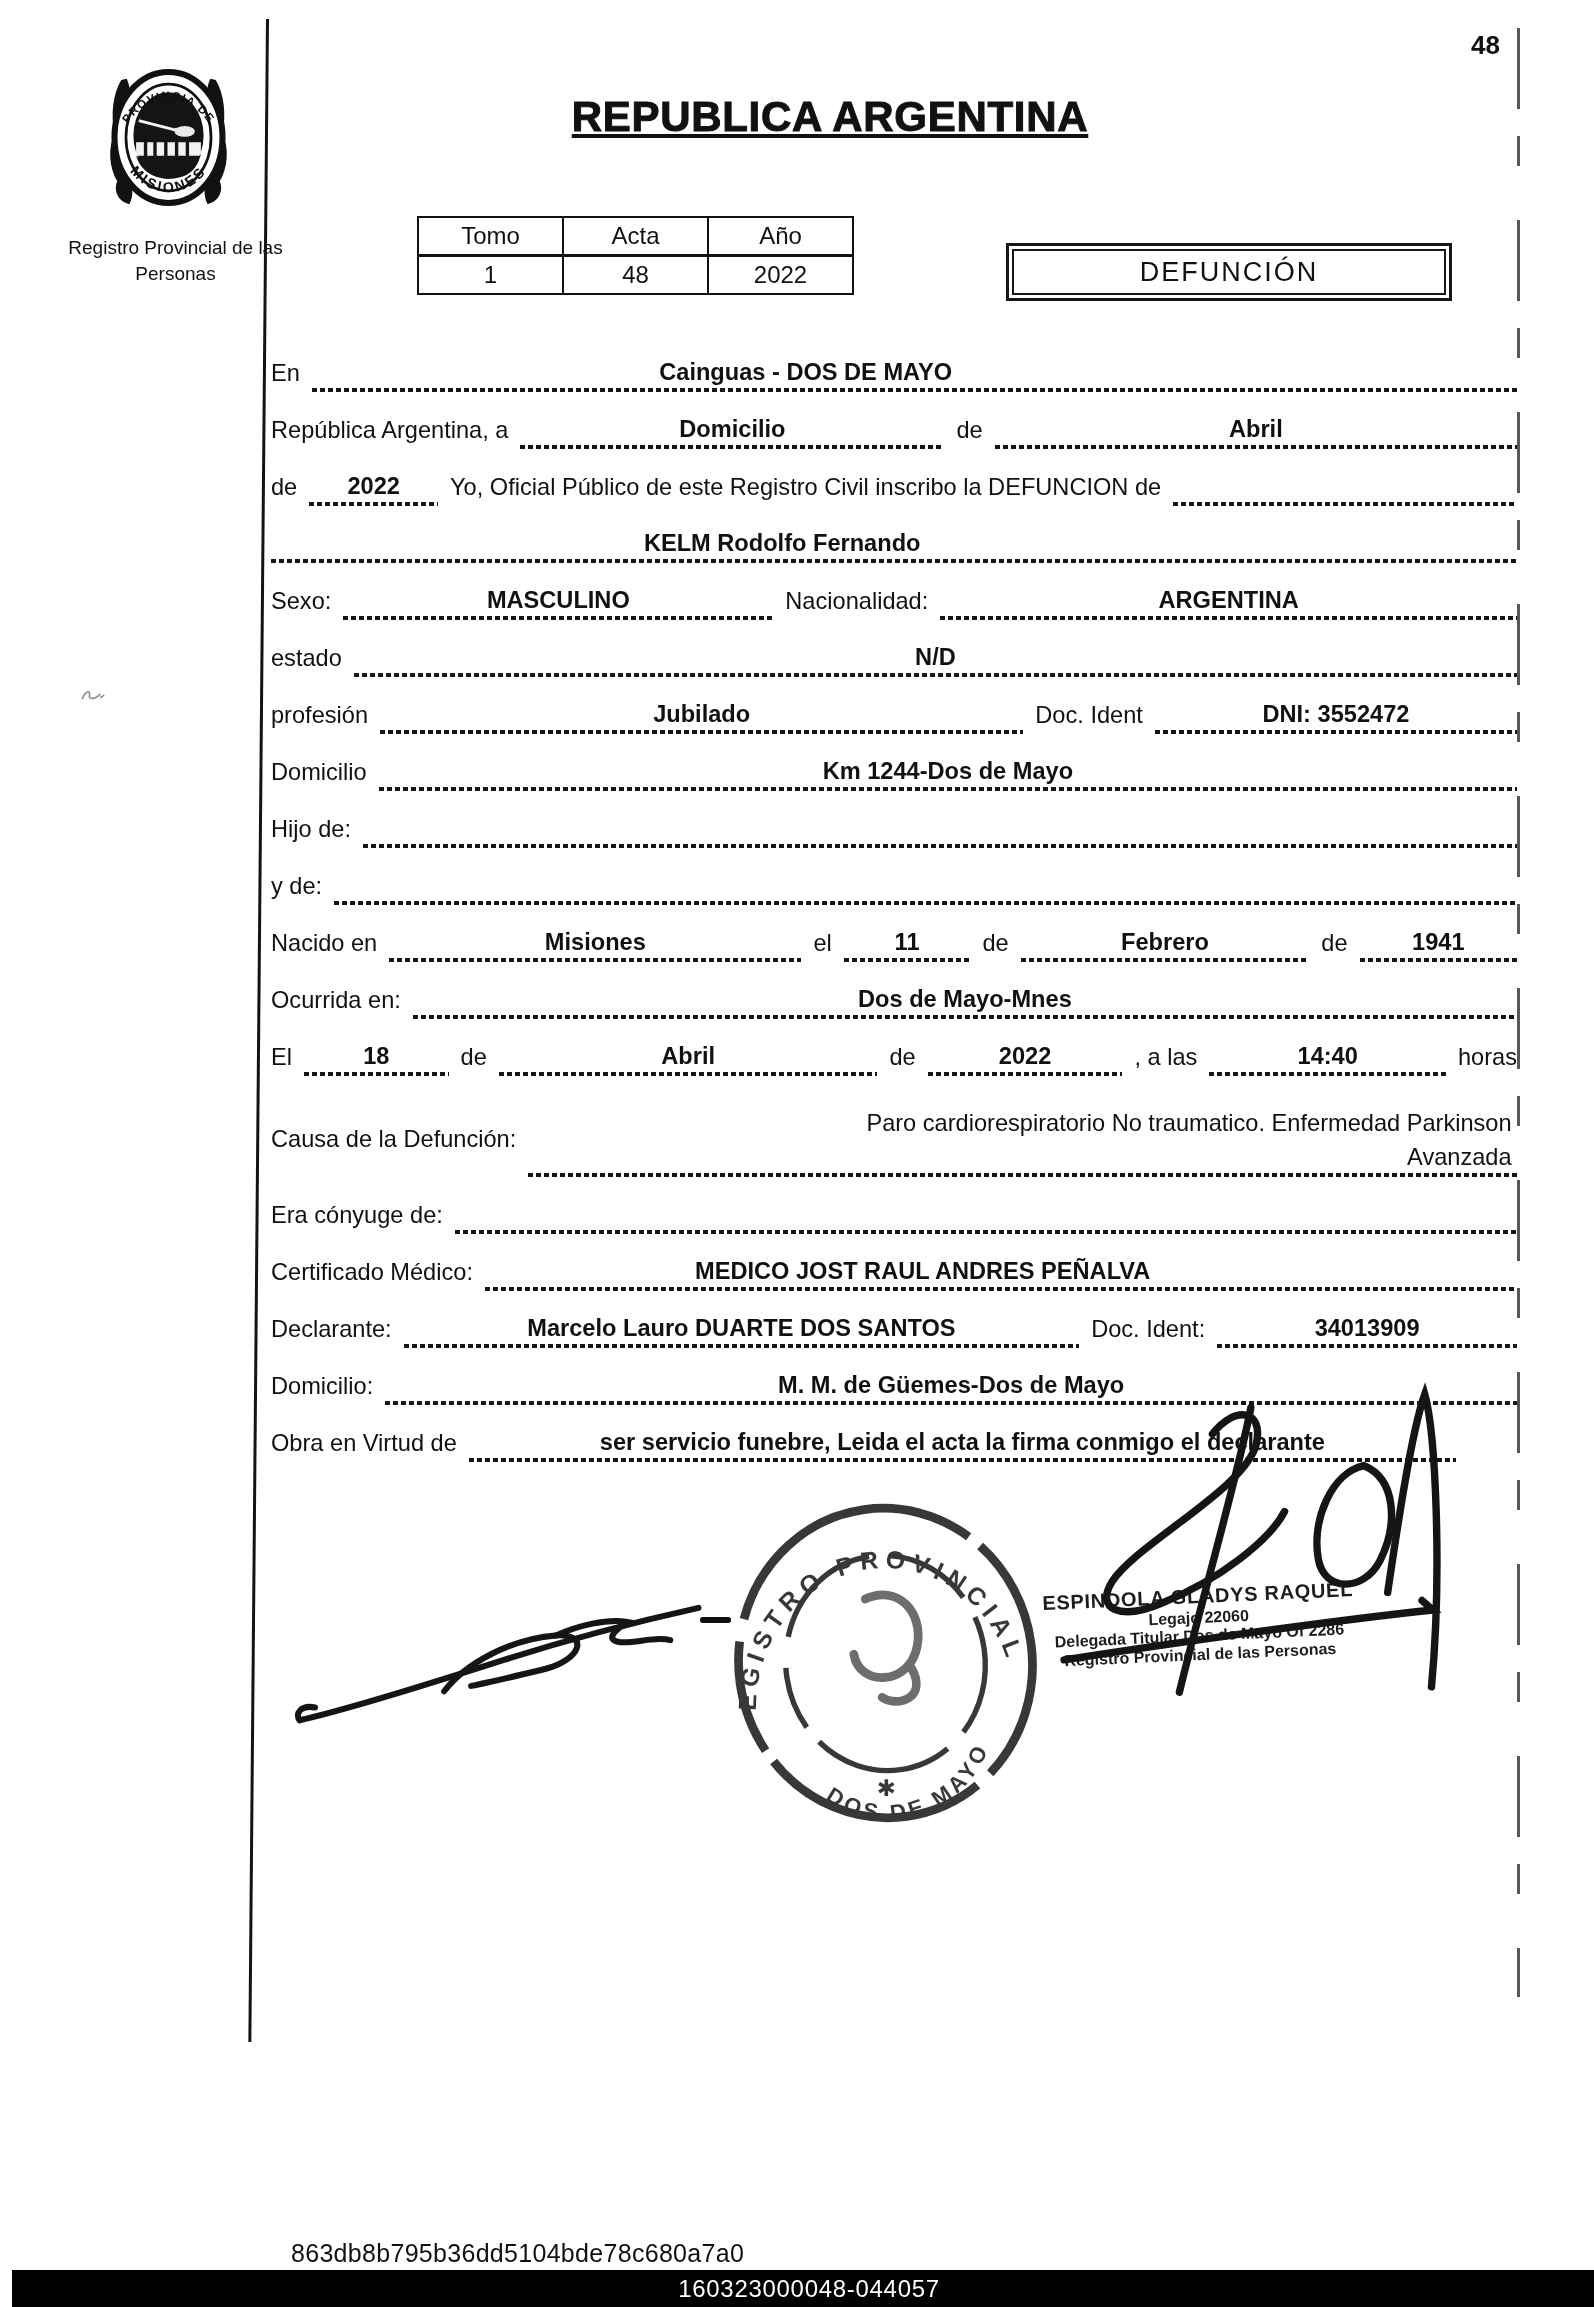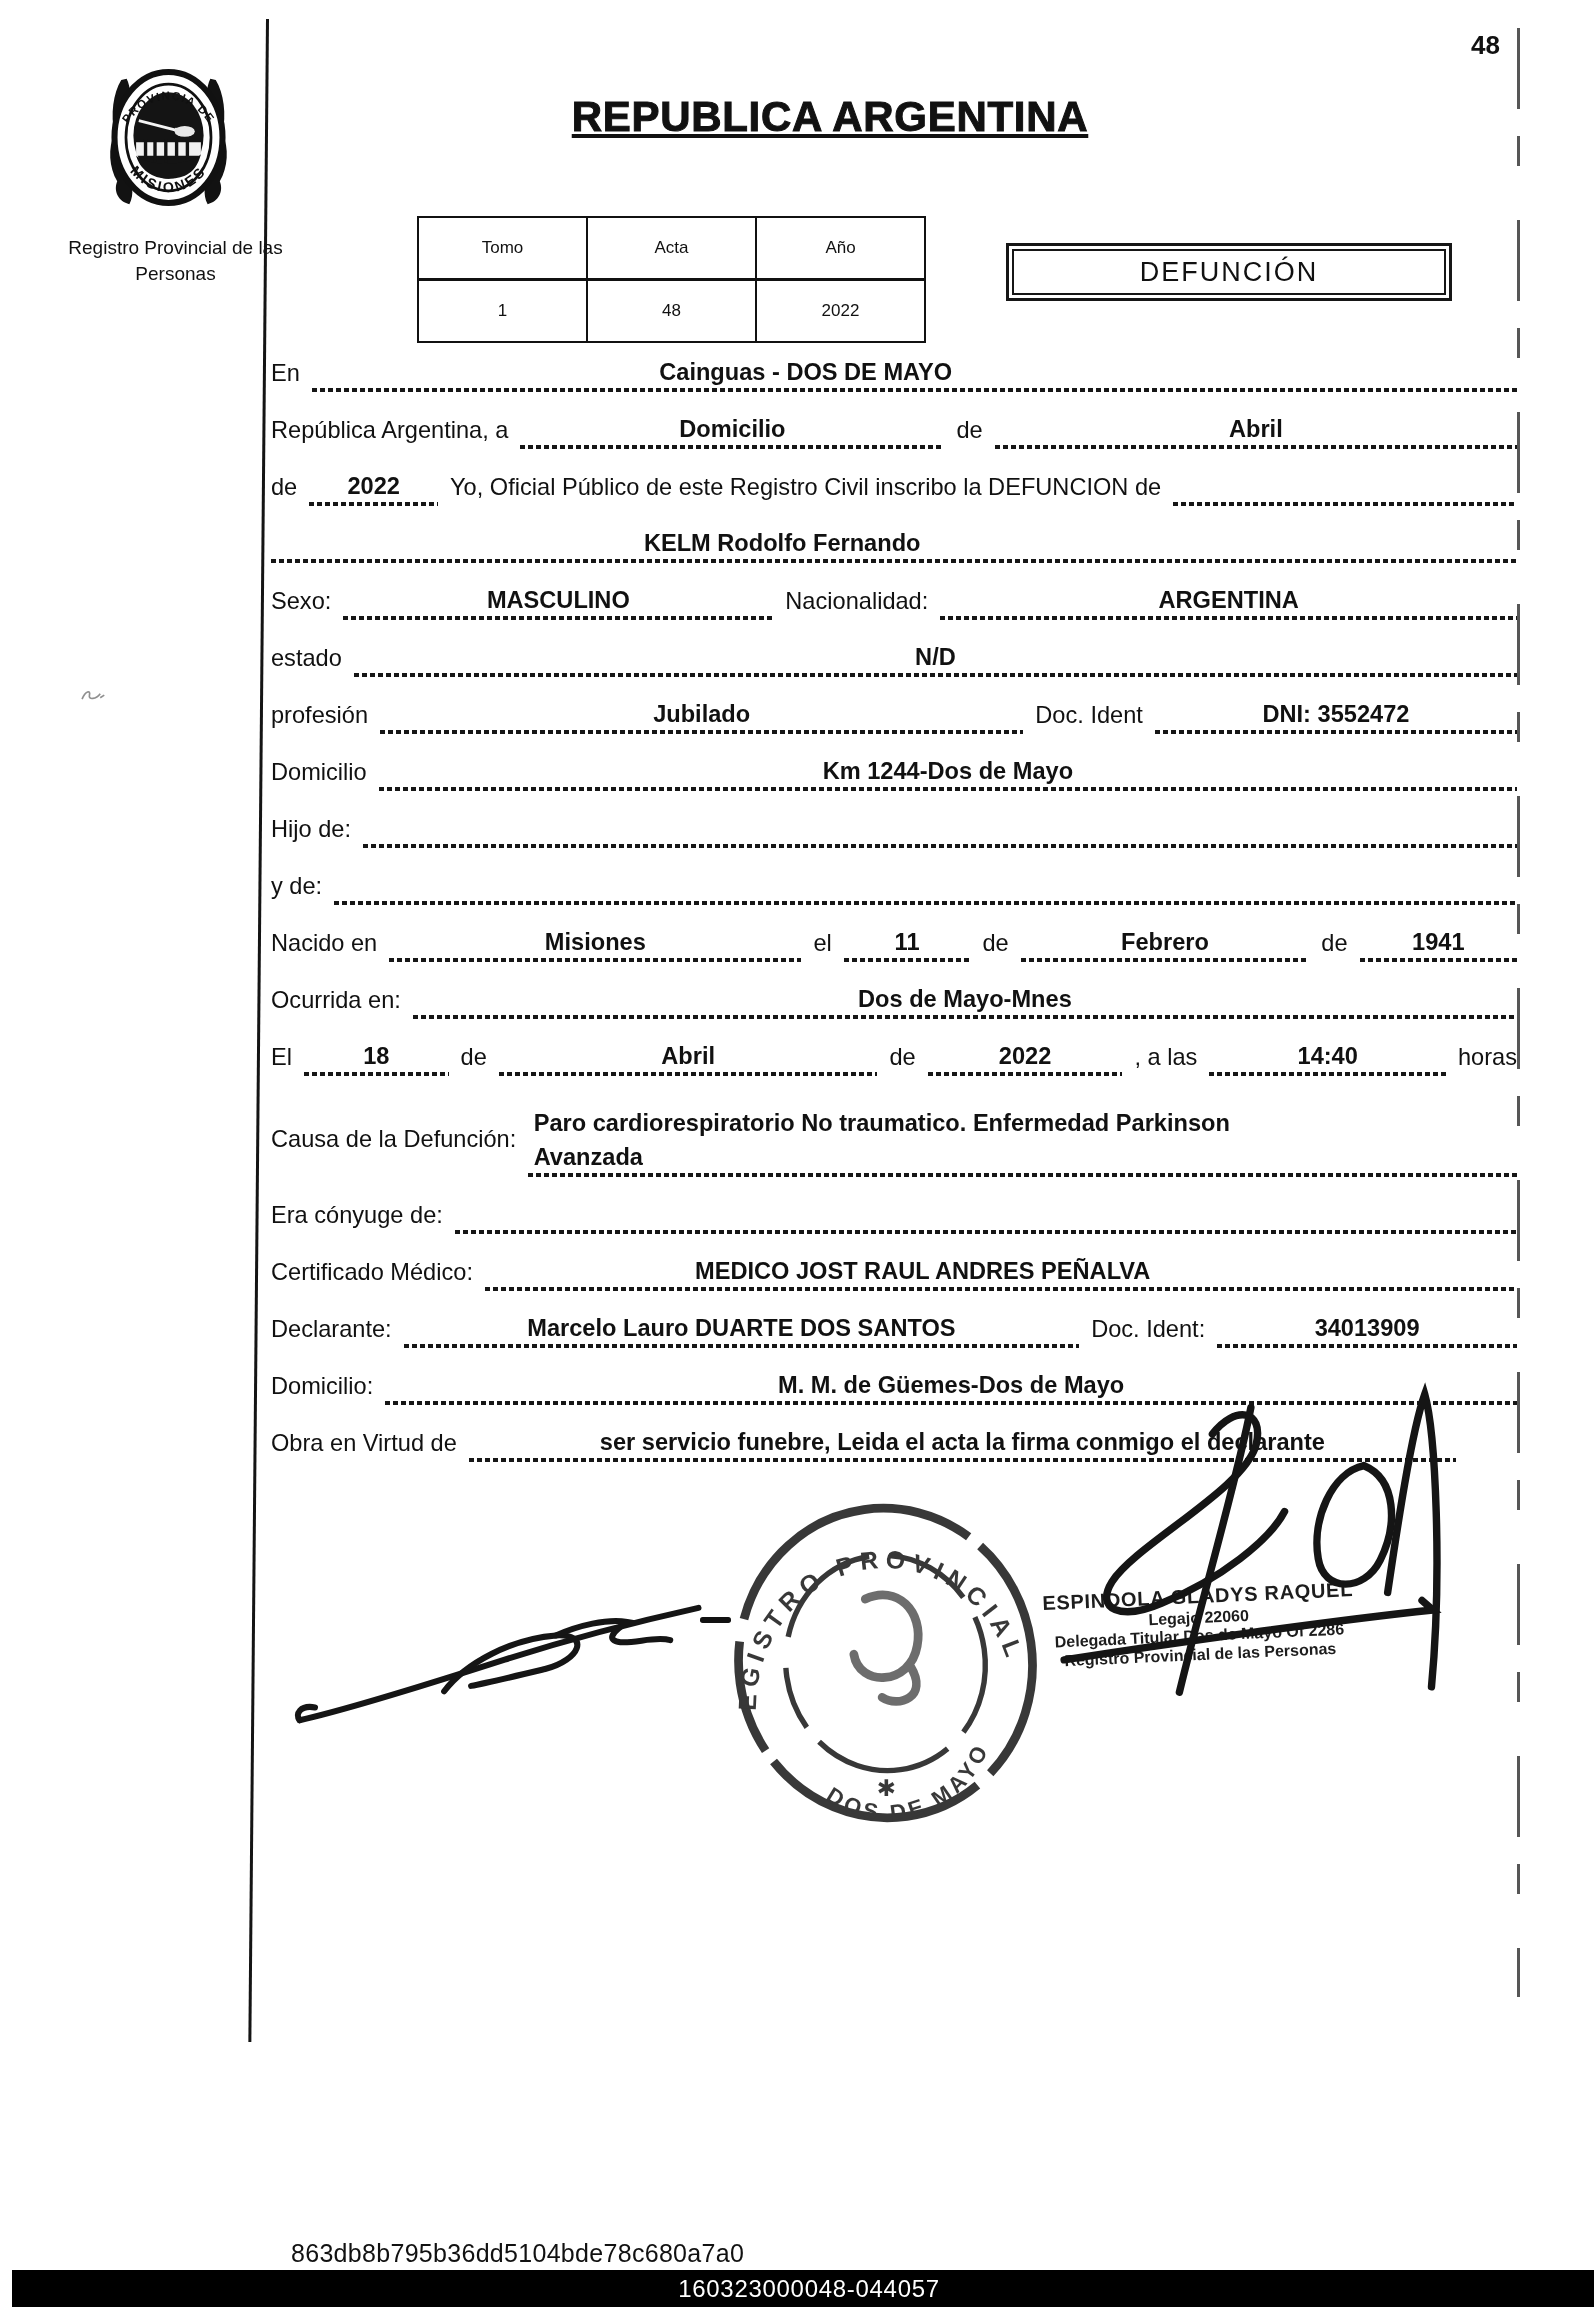--- a/index.html
+++ b/index.html
@@ -10,42 +10,42 @@
   
   .page-num{position:absolute; left:1471px; top:30px; font-size:26px; font-weight:700;}
   .title{position:absolute; left:351px; top:93px; width:958px; text-align:center;
     font-size:42px; font-weight:700; letter-spacing:0.7px;text-decoration:underline; -webkit-text-stroke:1px #111;}
   .org-label{position:absolute; left:61px; top:235px; width:229px; text-align:center;
     font-size:19px; line-height:1.35;}
   .seal{position:absolute; left:101px; top:53px;}
   
   .rec-table{position:absolute; left:417px; top:216px; border-collapse:collapse;}
   .rec-table td{border:2.7px solid #111; width:143px; height:36px; text-align:center;
-    font-size:17px; padding:12px;}
+    font-size:24px; padding:0;}
   .rec-table .hdr td{border-bottom:3.4px solid #111;}
   .def-box{position:absolute; left:1006px; top:223px; width:446px; height:58px;
     border:3.4px solid #161616; box-sizing:border-box; padding:2.7px;margin-top:20px;}
   .def-box-inner{width:100%; height:100%; border:2px solid #161616; box-sizing:border-box;
     display:flex; align-items:center; justify-content:center; font-size:27px; letter-spacing:2px;}
   
   .vline-left{position:absolute; left:266px; top:19px; width:2.7px; height:2023px;
     background:#141414; transform:rotate(0.5deg); transform-origin:top center;}
   .vline-right{position:absolute; left:1517px; top:28px; width:2.7px; height:1969px; opacity:.8;
     background:repeating-linear-gradient(180deg,#2c2c2c 0 81px,transparent 81px 108px,#2c2c2c 108px 138px,transparent 138px 192px);}
   
   .form{position:absolute; left:271px; top:337px; width:1246px; display:flex; flex-direction:column; font-size:23.6px; line-height:1;}
   .row{display:flex; align-items:flex-end; height:57px; gap:12px;}
   .row-causa{height:101px;}
   .lbl{white-space:nowrap; padding-bottom:8px; font-weight:400;}
   .fld{flex:1 1 0; min-width:0; text-align:center; font-weight:700; padding:0 5.4px 9.4px;
     background-image:repeating-linear-gradient(90deg,#161616 0 4.7px,transparent 4.7px 8px);
     background-size:100% 4px; background-repeat:no-repeat; background-position:left bottom 2px;
     white-space:nowrap;}
   .causa-val{display:flex; flex-direction:column; justify-content:flex-end; gap:10.8px;}
-  .causa-val .l1,.causa-val .l2{font-weight:700; text-align:left;}
+  .causa-val .l1,.causa-val .l2{font-weight:400; text-align:right;}
   
   .sig-declarant{position:absolute; left:289px; top:1589px;}
   .round-stamp{position:absolute; left:727px; top:1498px; opacity:.88;}
   .sig-officer{position:absolute; left:1047px; top:1370px;}
   .officer-block{position:absolute; left:1037px; top:1585px; width:324px; text-align:center;
     transform:rotate(-2.6deg); color:#1d1d1d; line-height:1.18;}
   .officer-block .name{font-size:20px; font-weight:700; letter-spacing:0.7px;}
   .officer-block .sub{font-size:16px; font-weight:700;}
   .ink-dash{position:absolute; left:700px; top:1617px; width:31px; height:6px; background:#111; border-radius:2.7px;}
   .ink-mark{position:absolute; left:80px; top:687px; opacity:.65;}

